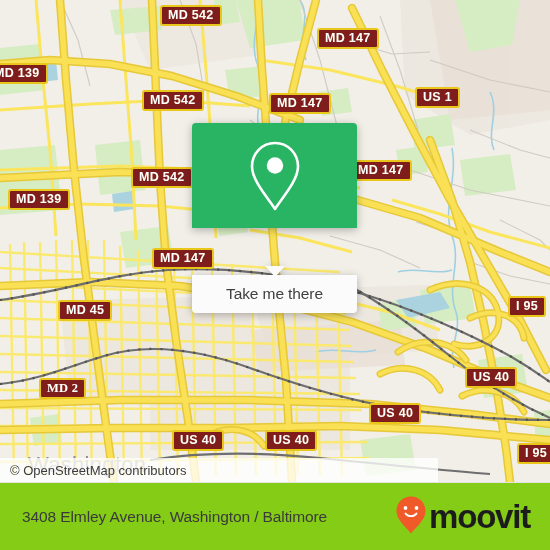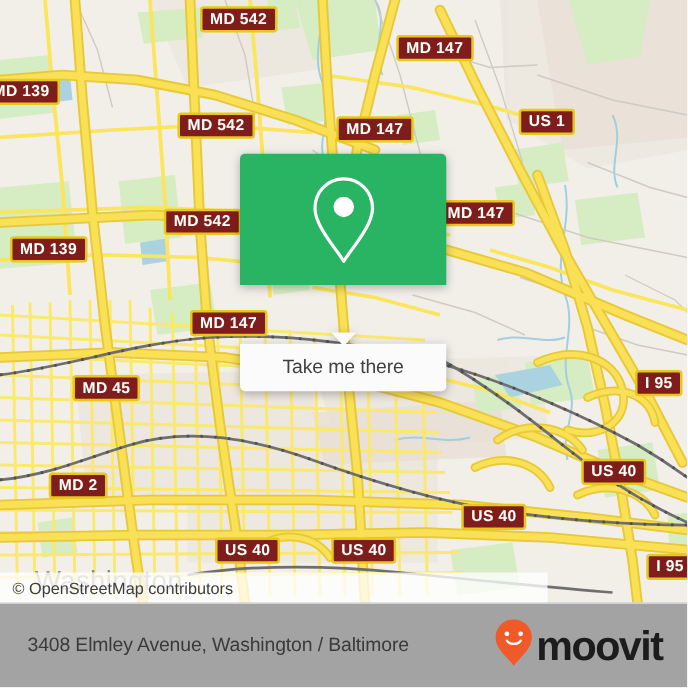--- a/index.html
+++ b/index.html
@@ -23,21 +23,21 @@
     width:550px; height:482px;
     background:#f2efe9;
     overflow:hidden;
   }
   .layer{position:absolute; left:0; top:0; width:550px; height:482px;}
 
   
   #footer{
     position:absolute; left:0; top:482px;
     width:550px; height:68px;
-    background:#a3a3a3;
+    background:#84cc16;
     border-top:1px solid #e3e3e3;
     display:flex; align-items:center;
     justify-content:space-between;
     padding:0 20px 0 22px;
   }
   #footer-address{
     font-size:15.5px;
     color:#3a3a3a;
     letter-spacing:-0.1px;
     white-space:nowrap;
@@ -328,21 +328,21 @@
         <div class="shield" style="left: 142px; top: 90px;">MD 542</div>
         <div class="shield" style="left: 269px; top: 93px;">MD 147</div>
         <div class="shield" style="left: 415px; top: 87px;">US 1</div>
         <div class="shield" style="left: 131px; top: 167px;">MD 542</div>
         <div class="shield" style="left: 8px; top: 189px;">MD 139</div>
         <div class="shield" style="left: 152px; top: 248px;">MD 147</div>
         <div class="shield" style="left: 350px; top: 160px;">MD 147</div>
         <div class="shield" style="left: 58px; top: 284px; margin-top: 16px;">MD 45</div>
         <div class="shield" style="left: 508px; top: 296px;">I 95</div>
         <div class="shield" style="left: 465px; top: 367px;">US 40</div>
-        <div class="shield" style="left: 39px; top: 378px;">MD 2</div>
+        <div class="shield" style="left: 39px; top: 378px; font-family: Liberation Serif, serif;">MD 2</div>
         <div class="shield" style="left: 369px; top: 403px;">US 40</div>
         <div class="shield" style="left: 172px; top: 430px;">US 40</div>
         <div class="shield" style="left: 265px; top: 430px;">US 40</div>
         <div class="shield" style="left: 517px; top: 443px;">I 95</div>
       </div>
 
     <div id="popup">
       <div id="popup-body">
         <span id="popup-pin">
           <svg width="56" height="74" viewBox="0 0 56 74">

